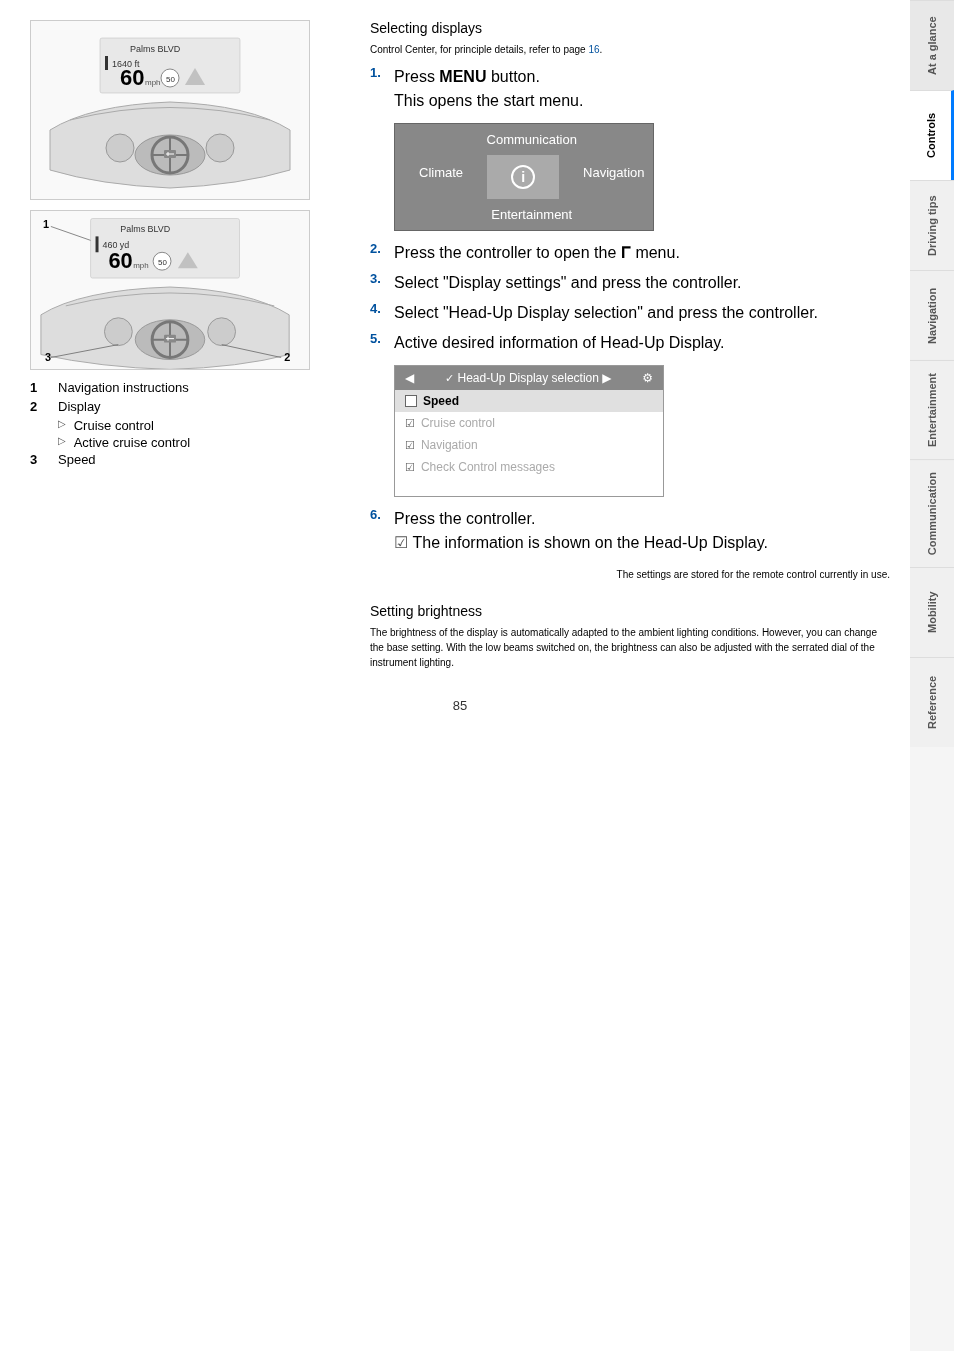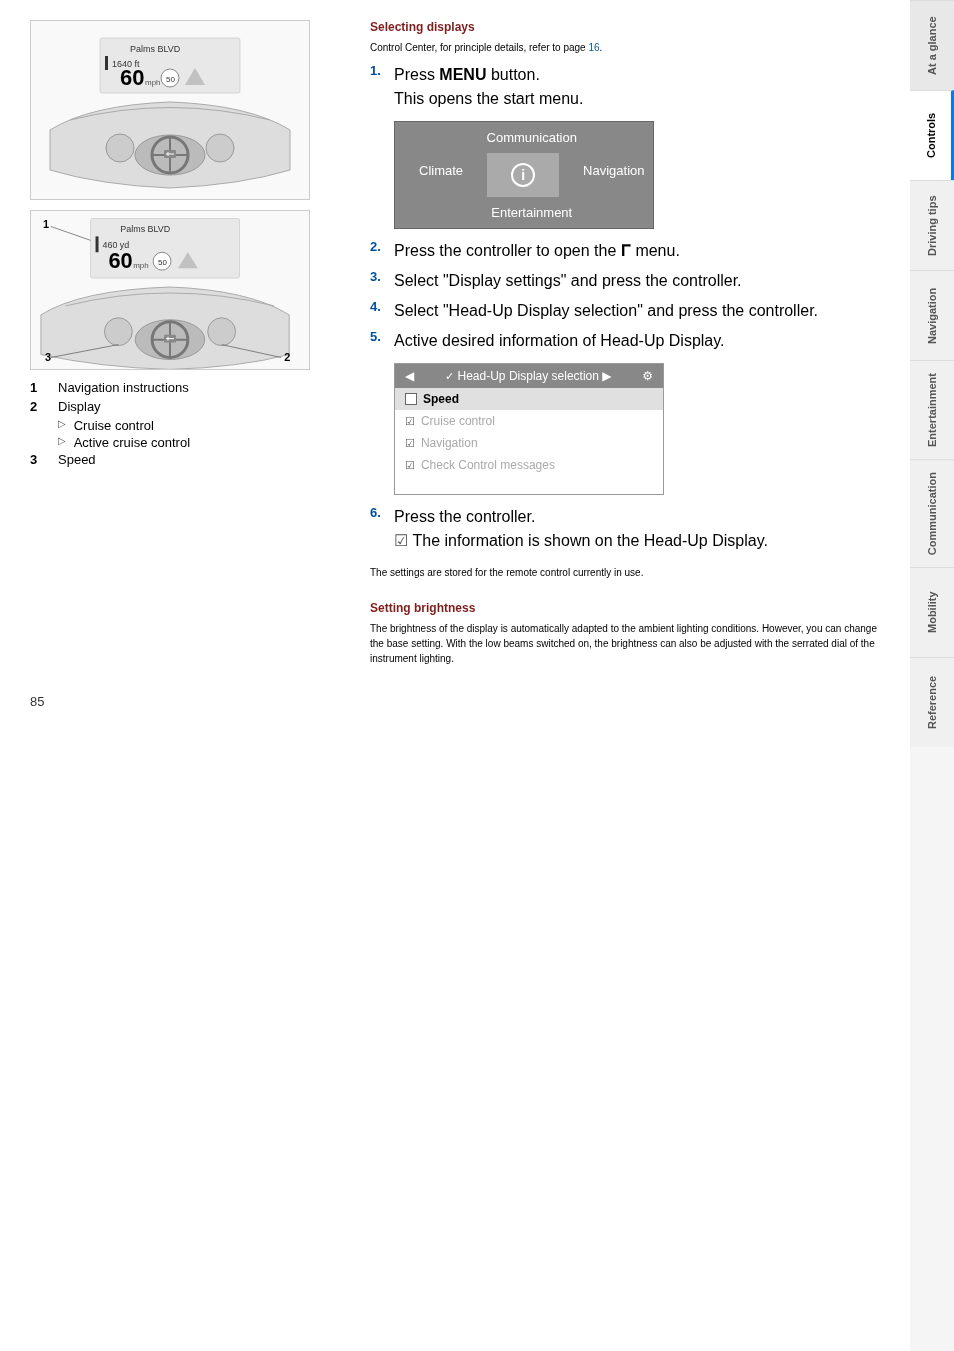--- a/index.html
+++ b/index.html
@@ -66,23 +66,23 @@
     }
 
     
     .car-svg {
       width: 260px;
       height: 160px;
     }
 
     
     .section-title {
-      font-size: 12px;
-      font-weight: bold;
-      color: #7f1d1d;
+      font-size: 14px;
+      font-weight: normal;
+      color: #000000;
       margin-bottom: 6px;
     }
 
     
     .body-text {
       font-size: 10px;
       line-height: 1.5;
       margin-bottom: 8px;
     }
 
@@ -246,21 +246,21 @@
       font-size: 13px;
     }
 
     .arrow-icon {
       color: #555;
       font-size: 10px;
     }
 
     
     .page-number {
-      text-align: left;
+      text-align: center;
       font-size: 13px;
       margin: 20px 0;
       color: #333;
     }
 
     
     .link-text {
       color: #00519e;
       text-decoration: none;
     }
@@ -470,21 +470,21 @@
 
       <div class="step">
         <span class="step-num">6.</span>
         <div>
           <span class="step-text">Press the controller.</span>
           <br>
           <span class="step-text"><span style="color:#555;">☑</span> The information is shown on the Head-Up Display.</span>
         </div>
       </div>
 
-      <p class="body-text" style="margin-top:12px;">The settings are stored for the remote control currently in use.</p>
+      <p class="body-text" style="margin-top:12px;text-align:right;">The settings are stored for the remote control currently in use.</p>
 
       <div style="margin-top: 21px;">
         <div class="section-title">Setting brightness</div>
         <p class="body-text">The brightness of the display is automatically adapted to the ambient lighting conditions. However, you can change the base setting. With the low beams switched on, the brightness can also be adjusted with the serrated dial of the instrument lighting.</p>
       </div>
 
     </div>
 
   </div>
 

